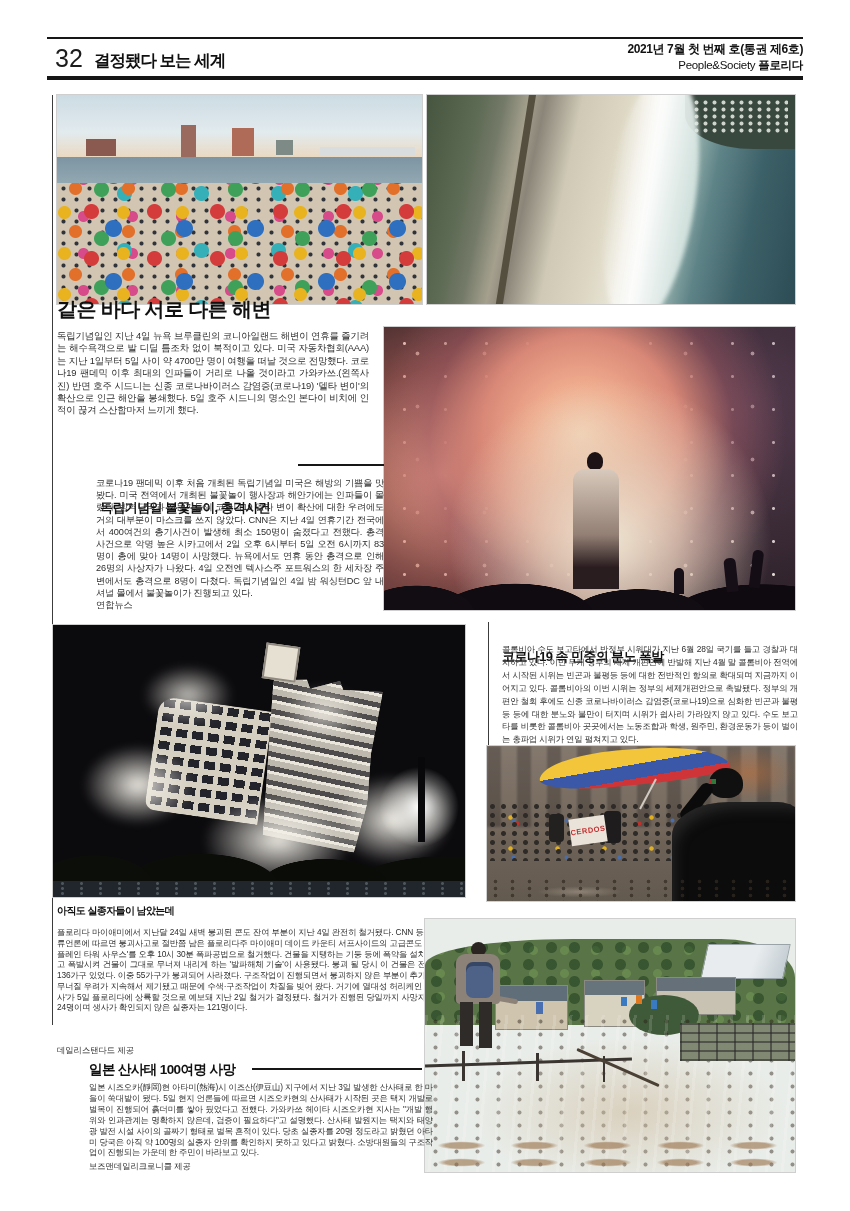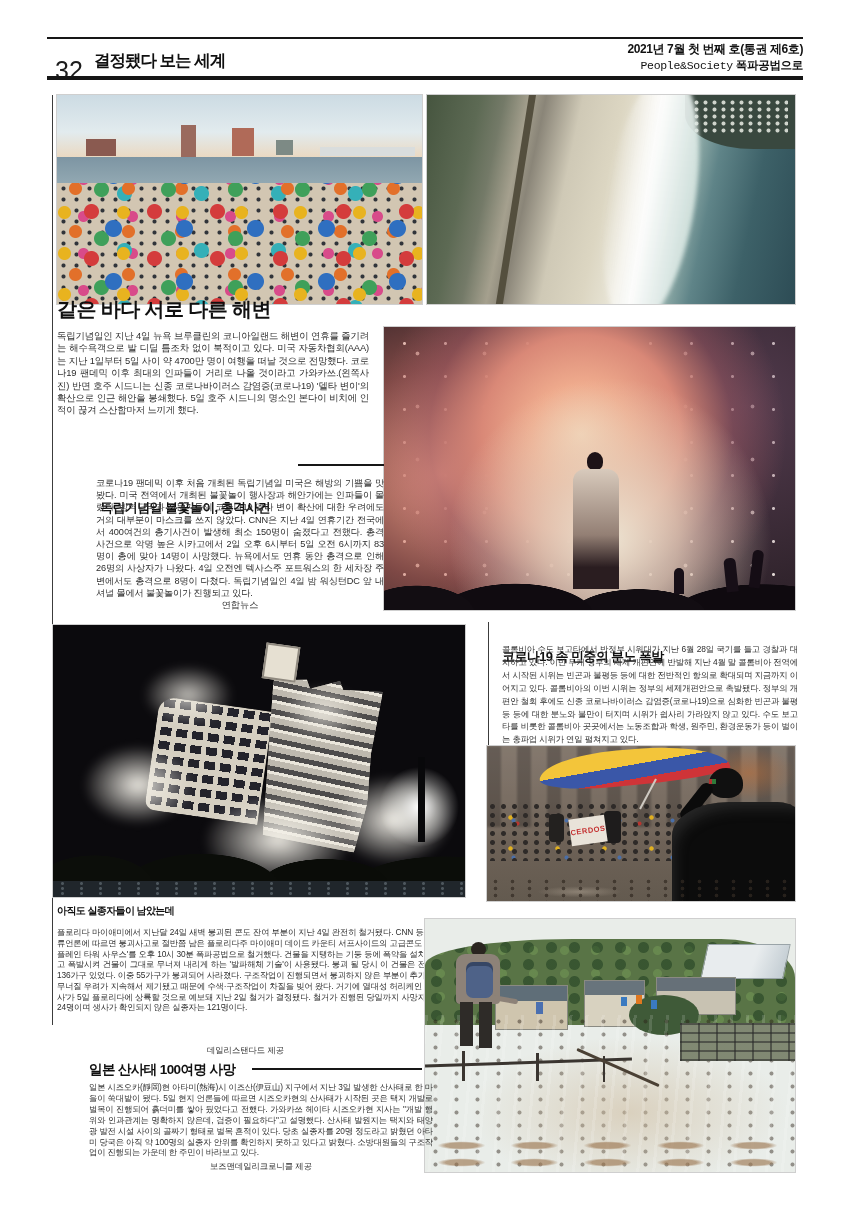--- a/index.html
+++ b/index.html
@@ -2,44 +2,44 @@
 <html><head>
 <meta charset="utf-8">
 <style>
   html,body{margin:0;padding:0;background:#ffffff;}
   #page{position:relative;width:850px;height:1211px;background:#fff;overflow:hidden;
         font-family:"Liberation Sans","DejaVu Sans",sans-serif;}
   .rule{position:absolute;background:#161616;}
   .vrule{position:absolute;background:#3c3c3c;}
   .article-title{position:absolute;font-weight:bold;color:#101010;letter-spacing:-0.6px;white-space:nowrap;}
   .article-body{position:absolute;color:#2c2c2c;text-align:justify;letter-spacing:-0.15px;}
-  .credit{text-align:center;color:#2c2c2c;}
+  .credit{text-align:left;color:#2c2c2c;}
   .photo{position:absolute;overflow:hidden;outline:1px solid #cfcfcf;}
   .photo *{position:absolute;}
   .puff{border-radius:50%;filter:blur(4px);background:radial-gradient(closest-side,rgba(243,240,232,.97),rgba(243,240,232,0));}
   
-  .hdr-num{position:absolute;left:55px;top:56px;font-size:25px;color:#1c1c1c;}
+  .hdr-num{position:absolute;left:55px;top:44px;font-size:25px;color:#1c1c1c;}
   .hdr-title{position:absolute;left:94px;top:50px;font-size:16.5px;font-weight:bold;color:#101010;letter-spacing:-1px;}
   .hdr-right1{position:absolute;right:47px;top:41px;font-size:12px;font-weight:bold;color:#111;letter-spacing:-0.4px;}
   .hdr-right2{position:absolute;right:47px;top:58px;font-size:11.5px;color:#111;letter-spacing:-0.3px;}
-  .hdr-right2 .en{font-family:Liberation Mono, monospace;margin-left:8px;}
+  .hdr-right2 .en{font-family:Liberation Sans, sans-serif;margin-left:8px;}
   .hdr-right2 .ko{font-weight:bold;}
 </style>
 </head>
 <body>
 
 <div id="page">
 
   <div class="rule" style="left:47px;top:37px;width:756px;height:2px;"></div>
   <div class="hdr-num">32</div>
   <div class="hdr-title">결정됐다 보는 세계</div>
   <div class="hdr-right1">2021년 7월 첫 번째 호(통권 제6호)</div>
   <div class="hdr-right2">
     <span class="en">People&amp;Society</span>
-    <span class="ko">폭파공법으로</span>
+    <span class="ko">플로리다</span>
   </div>
   <div class="rule" style="left:47px;top:76px;width:756px;height:3.5px;"></div>
 
   <div class="vrule" style="left:52px;top:95px;width:1.3px;height:930px;"></div>
 
   <div class="photo" style="left:57px;top:95px;width:365px;height:209px;background:#d6cbb9;">
     <div style="left:0;top:0;right:0;height:62px;background:linear-gradient(#ccdbe3,#e2ebee 60%,#ead9c2);"></div>
     <div style="left:8%;top:44px;width:30px;height:17px;background:#8a5a50;"></div>
     <div style="left:34%;top:30px;width:15px;height:32px;background:#9a6a5e;"></div>
     <div style="left:48%;top:33px;width:22px;height:28px;background:#b06a58;"></div>

